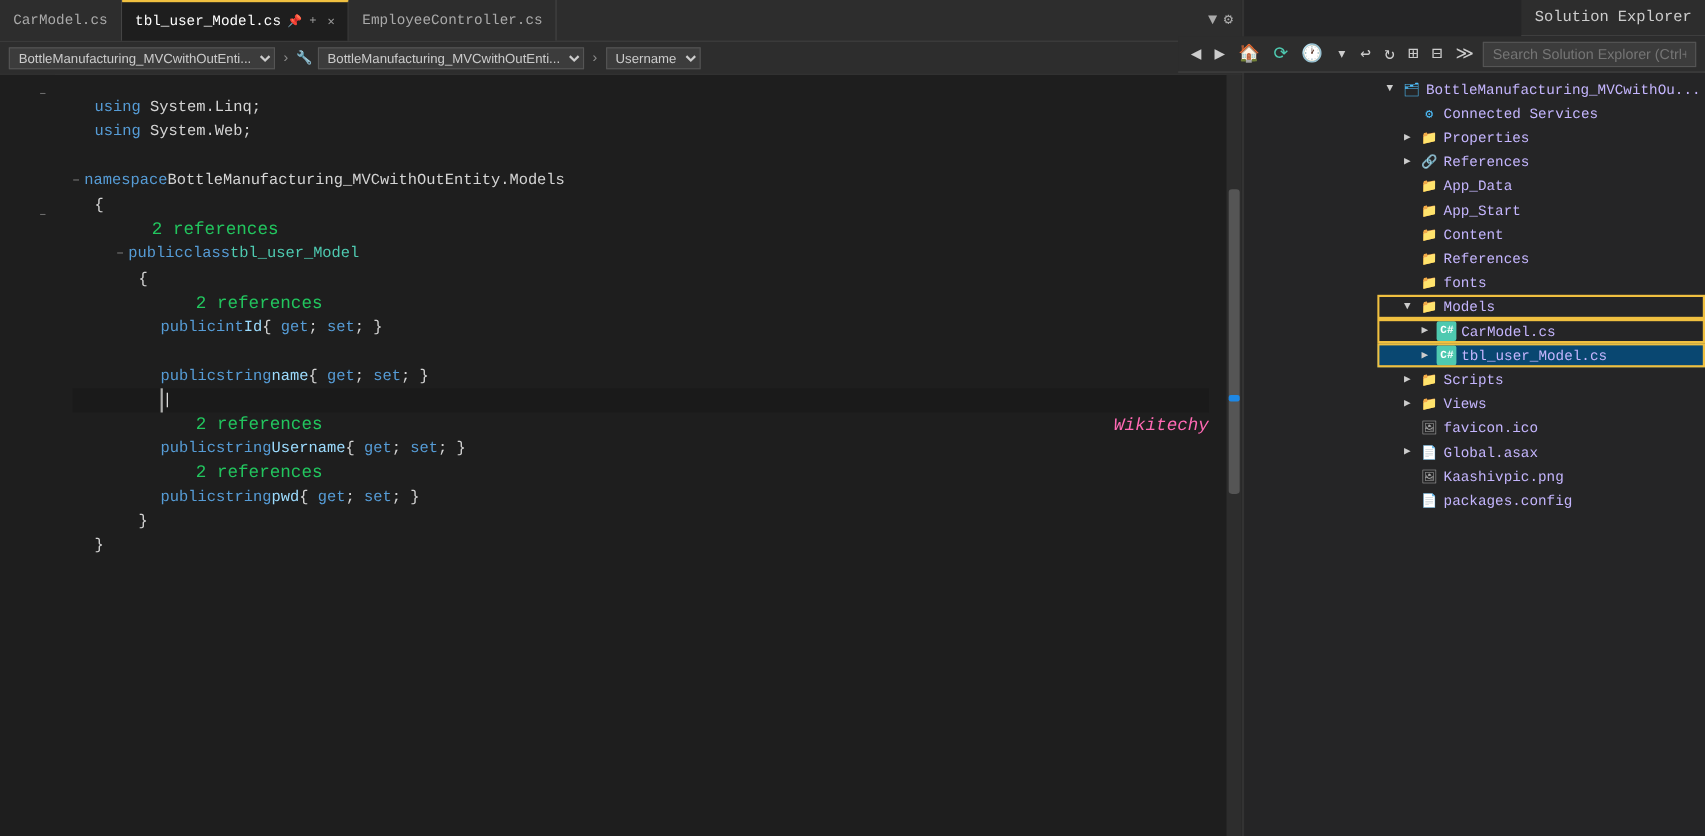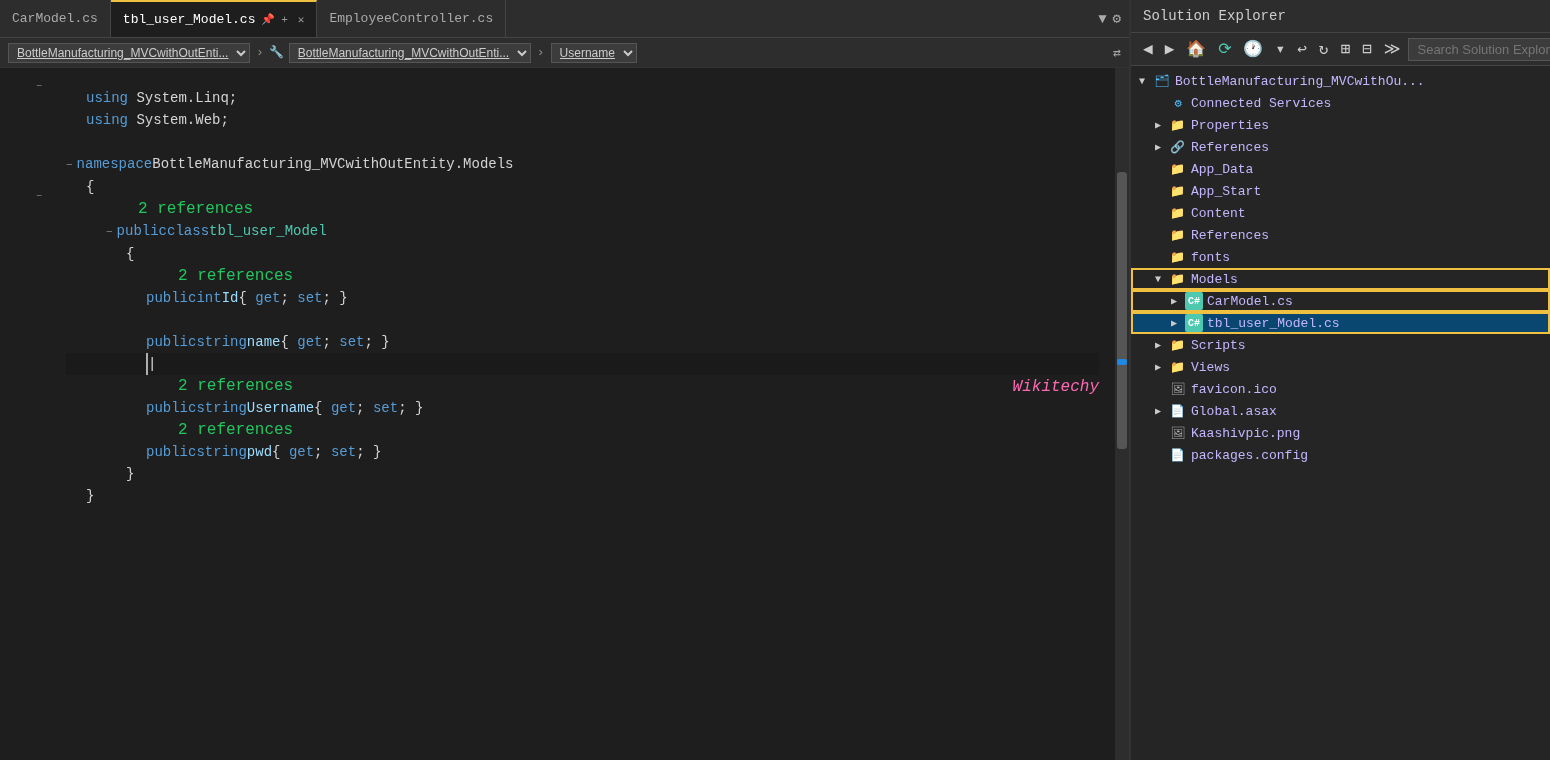--- a/index.html
+++ b/index.html
@@ -11,21 +11,21 @@
     
     #tab-bar { display: flex; align-items: stretch; background: #2d2d2d; border-bottom: 1px solid #444; height: 38px; flex-shrink: 0; }
     .tab { display: flex; align-items: center; padding: 0 12px; gap: 6px; background: #2d2d2d; color: #aaa; font-size: 13px; cursor: pointer; border-right: 1px solid #444; white-space: nowrap; }
     .tab.active { background: #1e1e1e; color: #fff; border-top: 2px solid #f0c040; }
     .tab-close { font-size: 11px; color: #999; margin-left: 4px; }
     .tab-pin { font-size: 11px; color: #999; }
     .tab-controls { margin-left: auto; display: flex; align-items: center; padding: 0 8px; gap: 6px; color: #aaa; }
 
     
     #breadcrumb-bar { display: flex; align-items: center; background: #2d2d2d; height: 30px; padding: 0 8px; gap: 4px; border-bottom: 1px solid #333; flex-shrink: 0; font-size: 13px; color: #ccc; }
-    .breadcrumb-item { display: flex; align-items: center; gap: 4px; text-decoration: underline; }
+    .breadcrumb-item { display: flex; align-items: center; gap: 4px; }
     .breadcrumb-dropdown { background: #3c3c3c; border: 1px solid #555; color: #ccc; font-size: 12px; padding: 1px 4px; }
     .breadcrumb-sep { color: #888; margin: 0 2px; }
     .breadcrumb-icon { color: #4ec9b0; font-size: 12px; }
 
     
     #code-area { display: flex; flex: 1; overflow: hidden; position: relative; }
     #gutter { width: 50px; background: #1e1e1e; padding: 8px 0; text-align: right; color: #858585; font-size: 13px; line-height: 22px; user-select: none; flex-shrink: 0; }
     #code-content { flex: 1; padding: 19px 16px; overflow-y: auto; overflow-x: hidden; font-size: 14px; line-height: 22px; }
     #scrollbar-v { width: 14px; background: #2d2d2d; flex-shrink: 0; position: relative; }
     .scrollbar-thumb { position: absolute; width: 10px; left: 2px; top: 15%; height: 40%; background: #555; border-radius: 3px; }
@@ -37,21 +37,21 @@
     .kw-gray { color: #858585; }
     .kw-white { color: #d4d4d4; }
     .ref-hint { color: #22c55e; font-size: 16px; margin-left: 12px; display: block; }
     .indent1 { padding-left: 20px; }
     .collapse-icon { color: #858585; font-size: 11px; cursor: pointer; user-select: none; margin-right: 4px; }
     .line { display: flex; align-items: baseline; white-space: pre; }
     .cursor-line { background: #282828; }
     .wikitechy-label { color: #ff69b4; position: absolute; right: 30px; top: 310px; font-size: 16px; font-style: italic; }
 
     
-    #solution-explorer { width: 420px; background: #252526; display: flex; flex-direction: column; flex-shrink: 0; border-left: 1px solid #333; }
+    #solution-explorer { width: 420px; background: #252526; display: flex; flex-direction: column; flex-shrink: 0; border-left: 1px solid #333; align-items: flex-end; }
     #se-header { background: #2d2d2d; padding: 8px 12px; font-size: 14px; color: #ccc; border-bottom: 1px solid #444; flex-shrink: 0; }
     #se-toolbar { display: flex; align-items: center; gap: 4px; padding: 4px 8px; background: #2d2d2d; border-bottom: 1px solid #444; flex-shrink: 0; }
     .se-tool-btn { color: #ccc; font-size: 16px; cursor: pointer; padding: 2px 4px; }
     #se-search { flex: 1; background: #3c3c3c; border: 1px solid #555; color: #ccc; padding: 3px 8px; font-size: 13px; }
     #se-tree { flex: 1; overflow-y: auto; padding: 4px 0; }
     .se-item { display: flex; align-items: center; padding: 2px 4px; cursor: pointer; white-space: nowrap; font-size: 13px; gap: 4px; }
     .se-item.selected { background: #094771; }
     .se-chevron { color: #ccc; font-size: 10px; width: 14px; text-align: center; flex-shrink: 0; }
     .se-icon { width: 18px; height: 18px; flex-shrink: 0; display: inline-flex; align-items: center; justify-content: center; font-size: 12px; }
     .se-label { color: #c4b5fd; }

